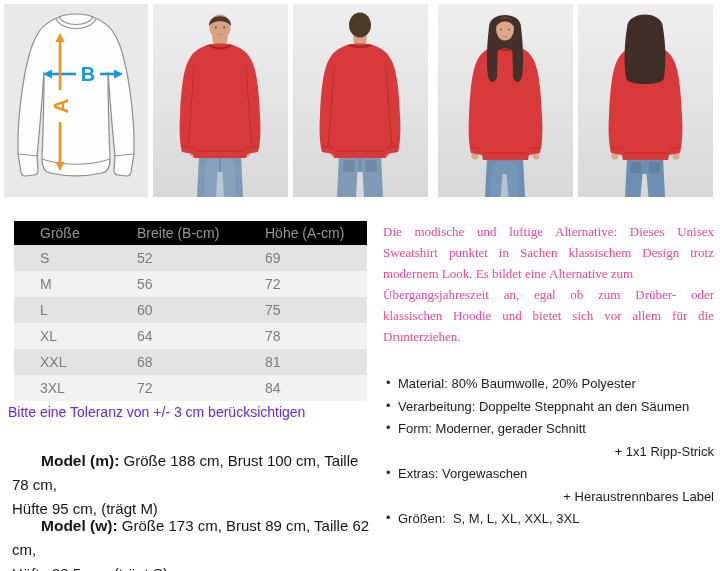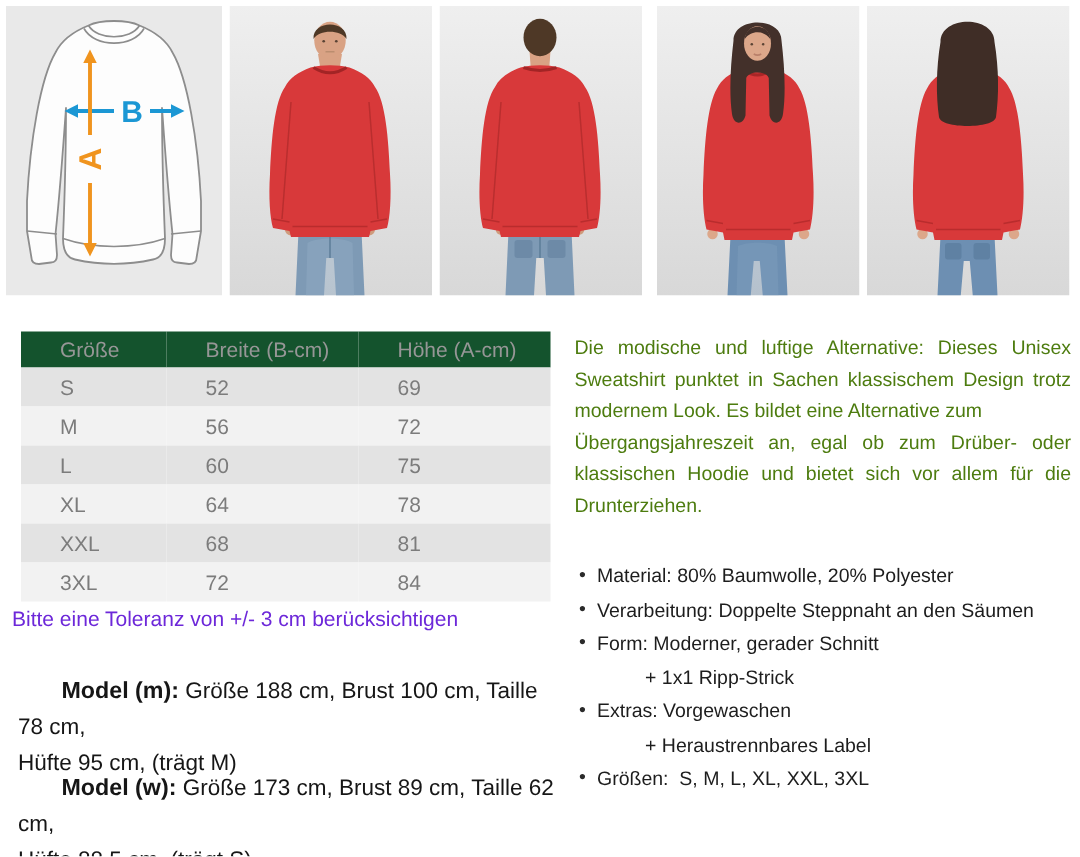--- a/index.html
+++ b/index.html
@@ -13,42 +13,42 @@
   .panel svg { display:block; width:100%; height:100%; }
   .panel.diagram { width:144px; }
   .panel.photo { width:135px; }
   .panel.gap-left { margin-left:5px; }
 
   
   table.size-table { position:absolute; left:14px; top:221px; width:353px; border-collapse:collapse; table-layout:fixed; font-size:14px; }
   table.size-table col.c1 { width:97px; }
   table.size-table col.c2 { width:128px; }
   table.size-table col.c3 { width:128px; }
-  table.size-table th { height:24px; font-weight:normal; color:#969696; text-align:left; padding-left:26px; background:#14532d; }
+  table.size-table th { height:24px; font-weight:normal; color:#969696; text-align:left; padding-left:26px; background:#000000; }
   table.size-table td { height:26px; color:#7c7c7c; padding-left:26px; }
   table.size-table tbody tr:nth-child(odd)  td { background:#e3e3e3; }
   table.size-table tbody tr:nth-child(even) td { background:#f2f2f2; }
 
   .tolerance { position:absolute; left:8px; top:404px; width:364px; font-size:14px; color:#6d28d9; }
 
   .model-block { position:absolute; left:12px; width:358px; font-size:15px; line-height:24px; color:#161616; }
   .model-block.m { top:449px; }
   .model-block.w { top:514px; }
   .model-block b { font-weight:bold; font-size:15.5px;margin-left:29px; }
 
   
   .right-col { position:absolute; left:383px; top:221px; width:331px; }
-  .desc { font-size:13px; line-height:21px; color:#4d7c0f; }
+  .desc { font-size:13px; line-height:21px; color:#ec4899;font-family:Liberation Serif, serif; }
   .desc-line { text-align:justify; text-align-last:justify; }
   .desc-line:nth-child(3), .desc-line:nth-child(6) { text-align-last:left; }
 
   ul.spec-list { list-style:none; margin-top:26px; padding-left:2px; font-size:13px; line-height:22.5px; color:#1d1d1d; }
   ul.spec-list li { position:relative; padding-left:13px; }
   ul.spec-list li::before { content:"\2022"; position:absolute; left:1px; top:-1px; color:#2b2b2b; }
-  .spec-sub { padding-left:32px; }
+  .spec-sub { padding-left:32px;text-align:right; }
 </style>
 </head>
 <body>
 
 <div class="stage">
 
   <div class="photos-row">
 
     <div class="panel diagram">
       <svg viewBox="0 0 144 193">

